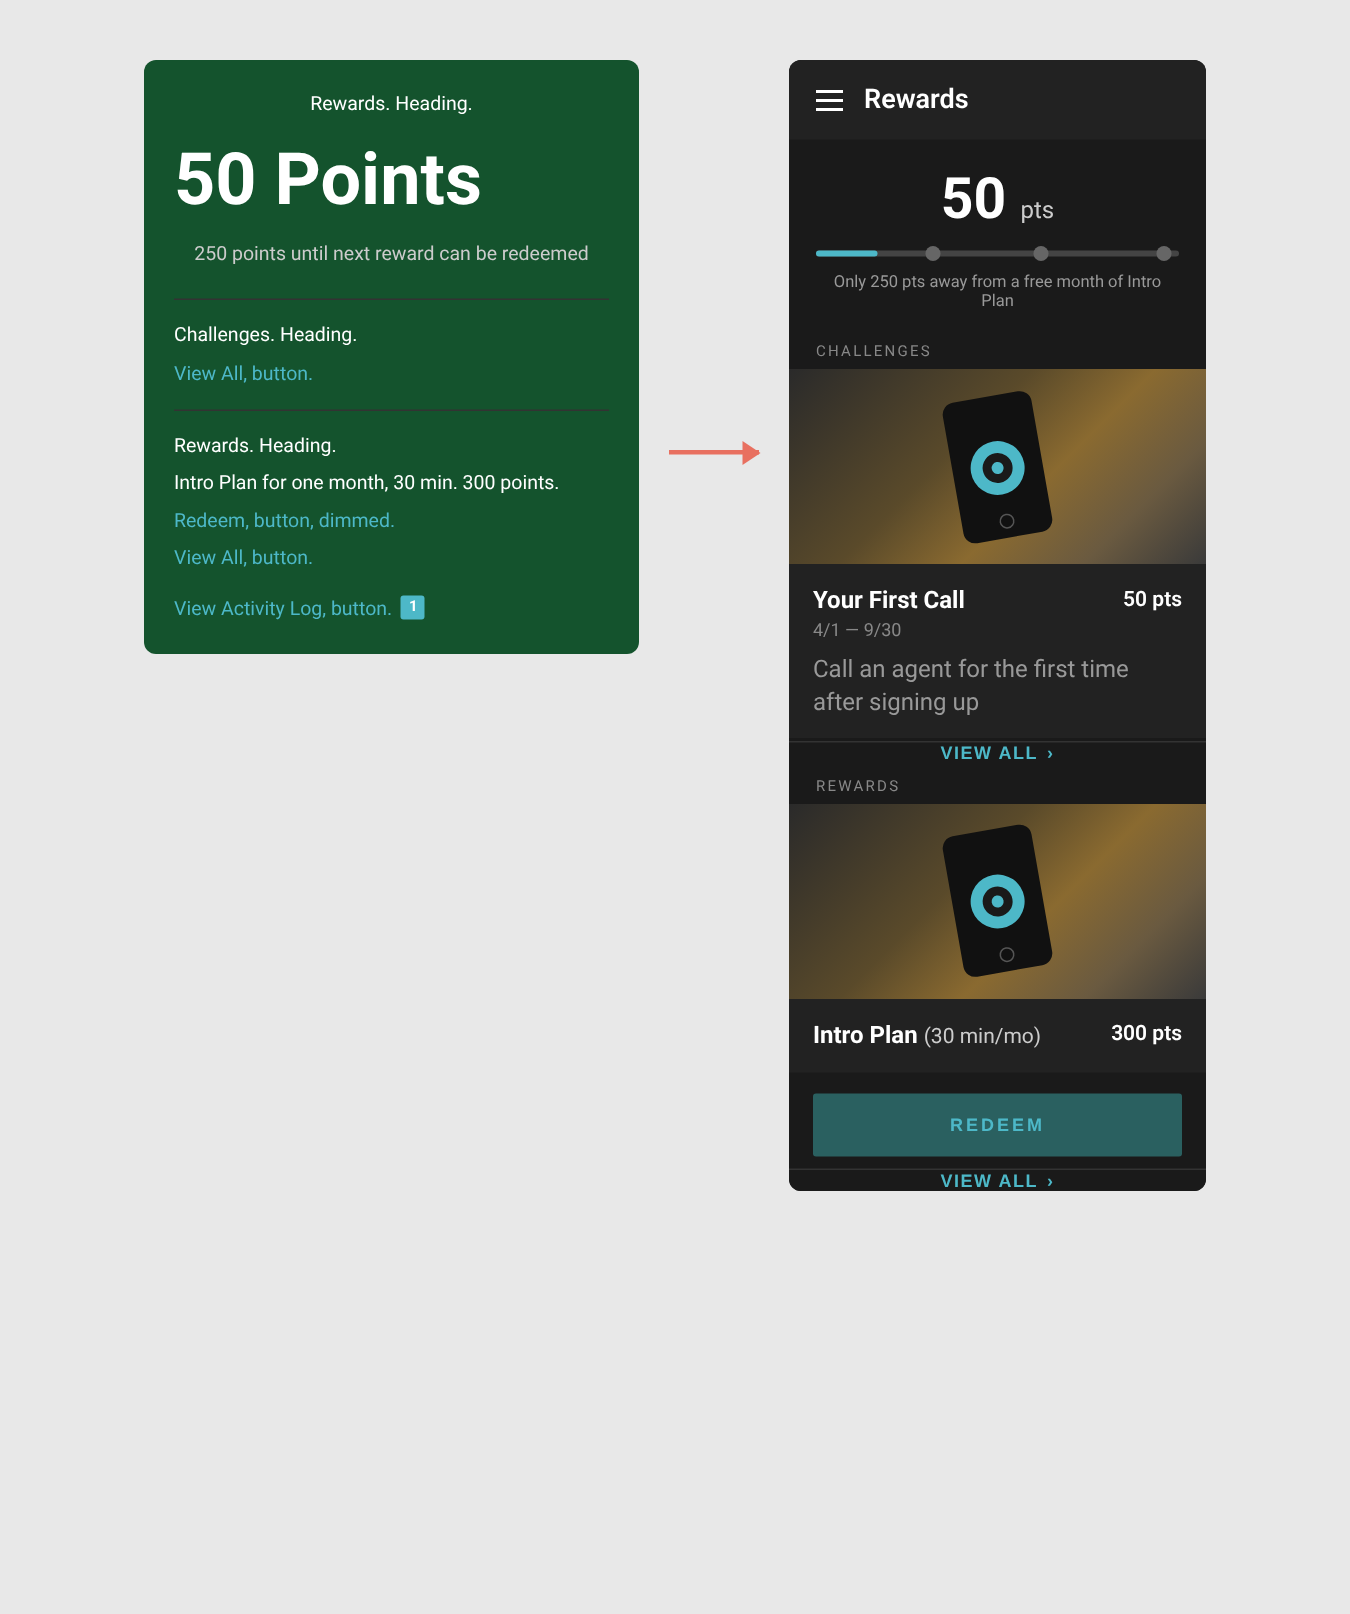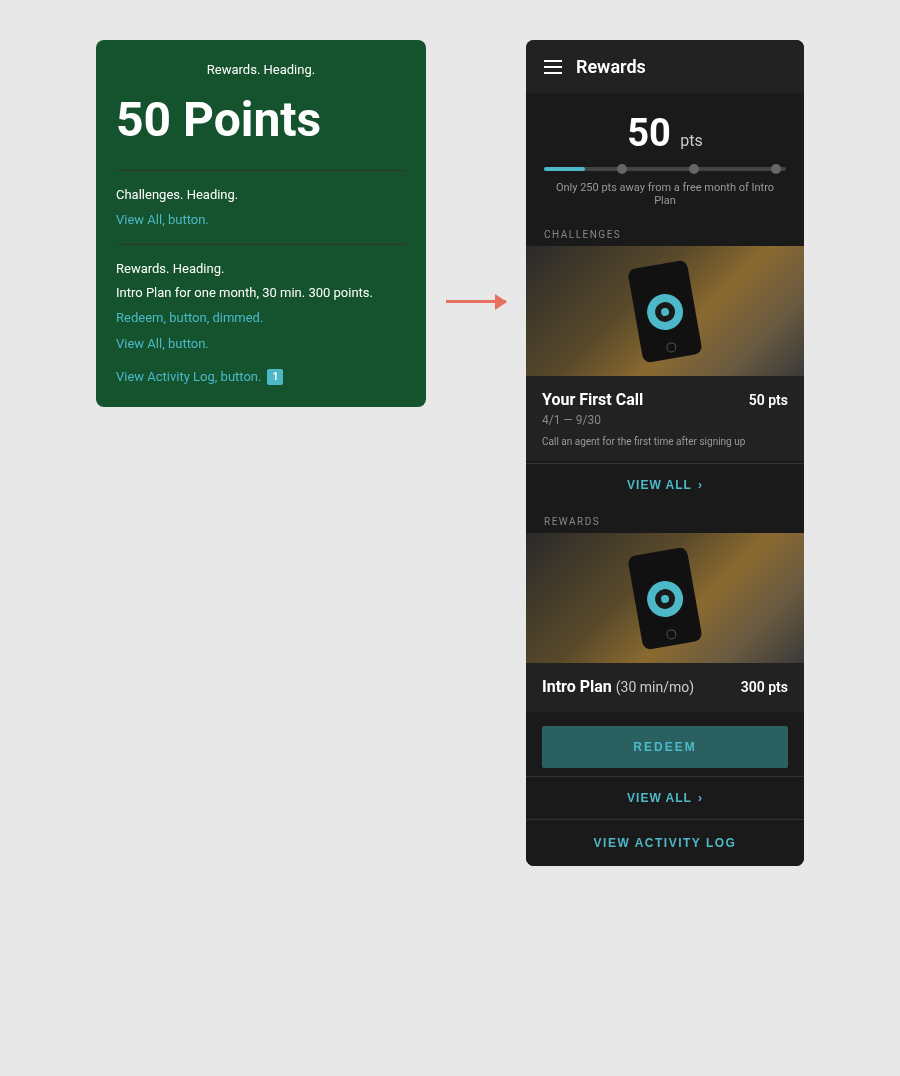--- a/index.html
+++ b/index.html
@@ -63,21 +63,21 @@
       display: block;
       text-decoration: none;
     }
     .left-panel .divider {
       border: none;
       border-top: 1px solid #333;
       margin: 14px 0;
     }
     .left-panel .activity-log-wrap {
       display: flex;
-      align-items: center;
+      align-items: flex-start;
       gap: 6px;
       margin-top: 14px;
     }
     .left-panel .badge {
       background: #4db8c8;
       color: #fff;
       font-size: 10px;
       font-weight: bold;
       width: 16px;
       height: 16px;
@@ -300,34 +300,33 @@
       font-size: 14px;
       font-weight: 600;
       color: #fff;
     }
     .card-date {
       font-size: 12px;
       color: #888;
       margin-bottom: 8px;
     }
     .card-desc {
-      font-size: 10px;
+      font-size: 16px;
       color: #999;
       line-height: 1.4;
     }
     .card-title .plain {
       font-weight: 400;
       font-size: 14px;
       color: #ccc;
     }
 
     
     .view-all-btn {
       width: 100%;
-      padding: 14px;
       background: #1a1a1a;
       border: none;
       color: #4db8c8;
       font-size: 12px;
       font-weight: 600;
       letter-spacing: 1px;
       text-transform: uppercase;
       cursor: pointer;
       display: flex;
       align-items: center;
@@ -370,20 +369,21 @@
       border-top: 1px solid #333;
       text-align: center;
     }
   </style>
 </head>
 <body>
 
 <div class="left-panel">
   <div class="heading">Rewards. Heading.</div>
   <div class="points-big">50 Points</div>
+  <div class="points-sub">250 points until next reward can be redeemed</div>
 
   <hr class="divider">
 
   <div class="section-heading">Challenges. Heading.</div>
   <a class="link-btn">View All, button.</a>
 
   <hr class="divider">
 
   <div class="section-heading">Rewards. Heading.</div>
   <div class="item-text">Intro Plan for one month, 30 min. 300 points.</div>
@@ -489,15 +489,14 @@
 
   <div style="padding: 8px 0 4px;">
     <button class="redeem-btn">REDEEM</button>
   </div>
 
   <button class="view-all-btn">
     <span>VIEW ALL</span>
     <span class="chevron">›</span>
   </button>
 
-  <button class="activity-log-btn">VIEW ACTIVITY LOG</button>
 
 </div>
 
 </body></html>

